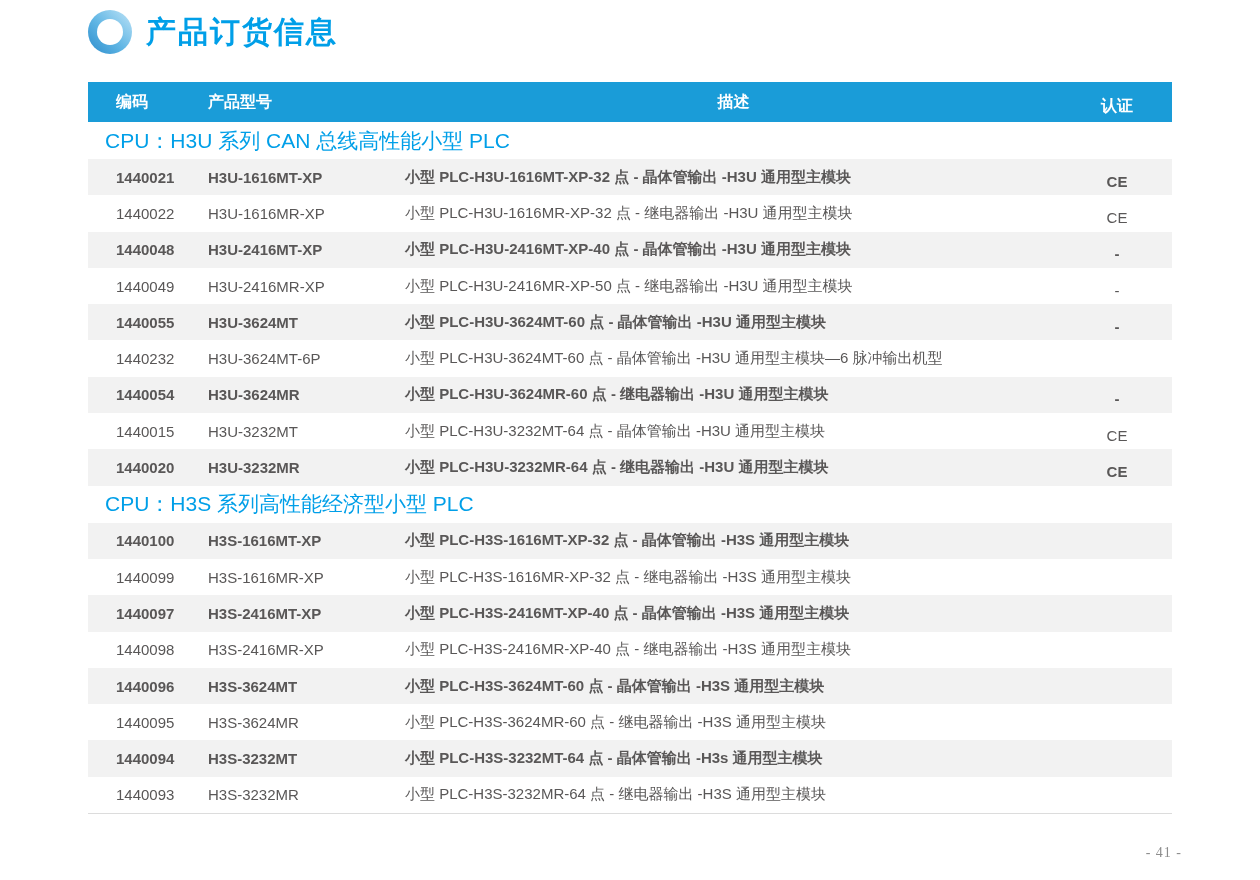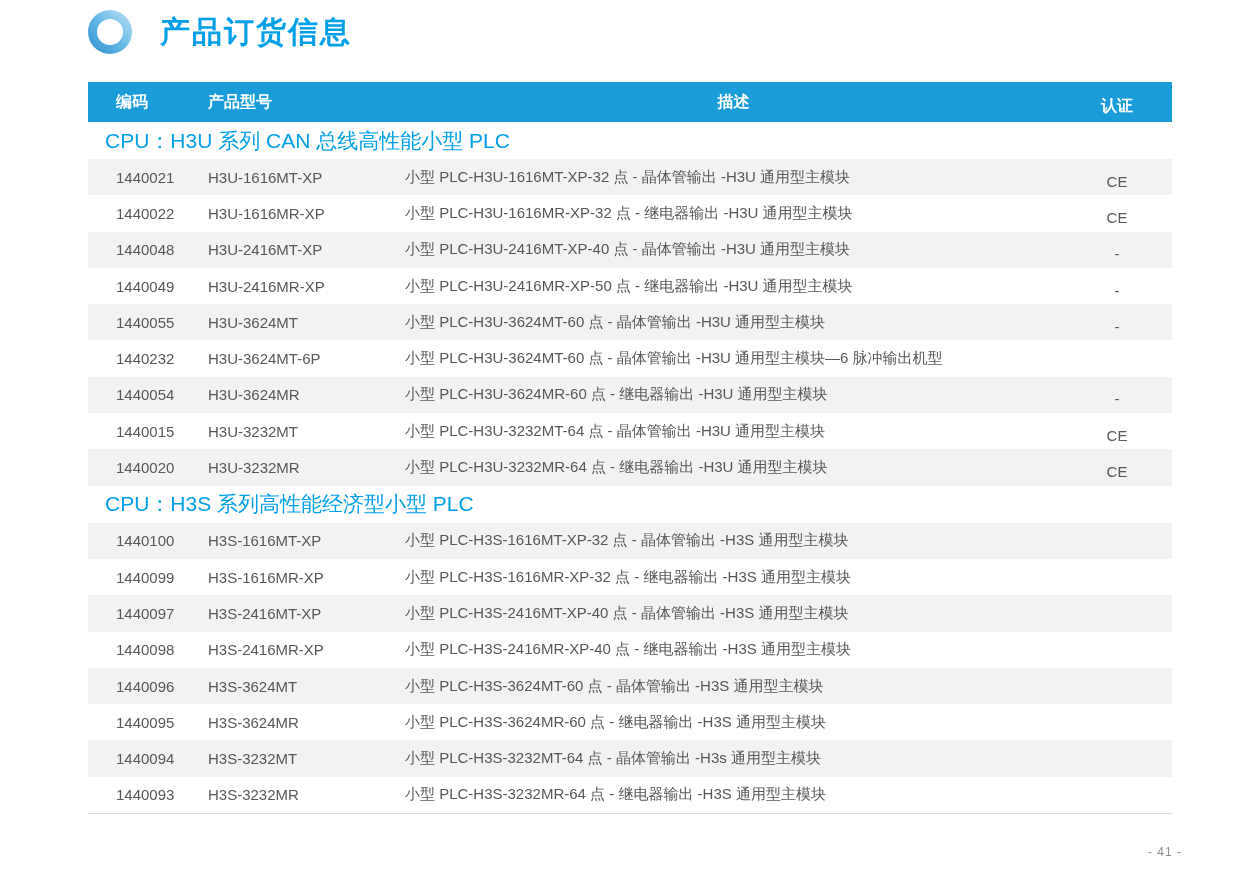--- a/index.html
+++ b/index.html
@@ -8,21 +8,21 @@
     background:#ffffff;
     font-family:"Liberation Sans","DejaVu Sans",sans-serif;
     position:relative;
     overflow:hidden;
   }
   .page{position:absolute;inset:0;}
 
   
   .title-bar{
     position:absolute;left:88px;top:10px;
-    display:flex;align-items:center;gap:28px;
+    display:flex;align-items:center;gap:14px;
   }
   .ring-icon{
     width:44px;height:44px;border-radius:50%;
     background:linear-gradient(45deg,#2b8ccc 0%,#5fb5e4 45%,#bfe4f7 100%);
     display:flex;align-items:center;justify-content:center;
   }
   .ring-icon::after{
     content:"";width:26px;height:26px;border-radius:50%;background:#ffffff;
   }
   .page-title{
@@ -57,28 +57,28 @@
     color:var(--accent,#009fe8);
     font-size:21px;
   }
   .row{
     display:flex;align-items:center;
     height:36.3px;
     font-size:15px;
     color:var(--text-gray,#595757);
     background:#ffffff;
   }
-  .row.stripe{background:var(--stripe,#f2f2f2);}
+  .row.stripe{background:var(--stripe,#f2f2f2);font-weight:bold;}
   #tbody{border-bottom:1px solid #dcdcdc;}
 
   
   .page-number{
     position:absolute;right:78px;top:845px;
-    font-family:Liberation Sans, sans-serif;
-    font-size:12px;color:#8c8c8c;letter-spacing:1px;
+    font-family:Liberation Serif, serif;
+    font-size:14px;color:#8c8c8c;letter-spacing:1px;
   }
 </style>
 </head>
 <body>
 
 <div class="page">
 
   <div class="title-bar">
     <span class="ring-icon"></span>
     <h1 class="page-title">产品订货信息</h1>

